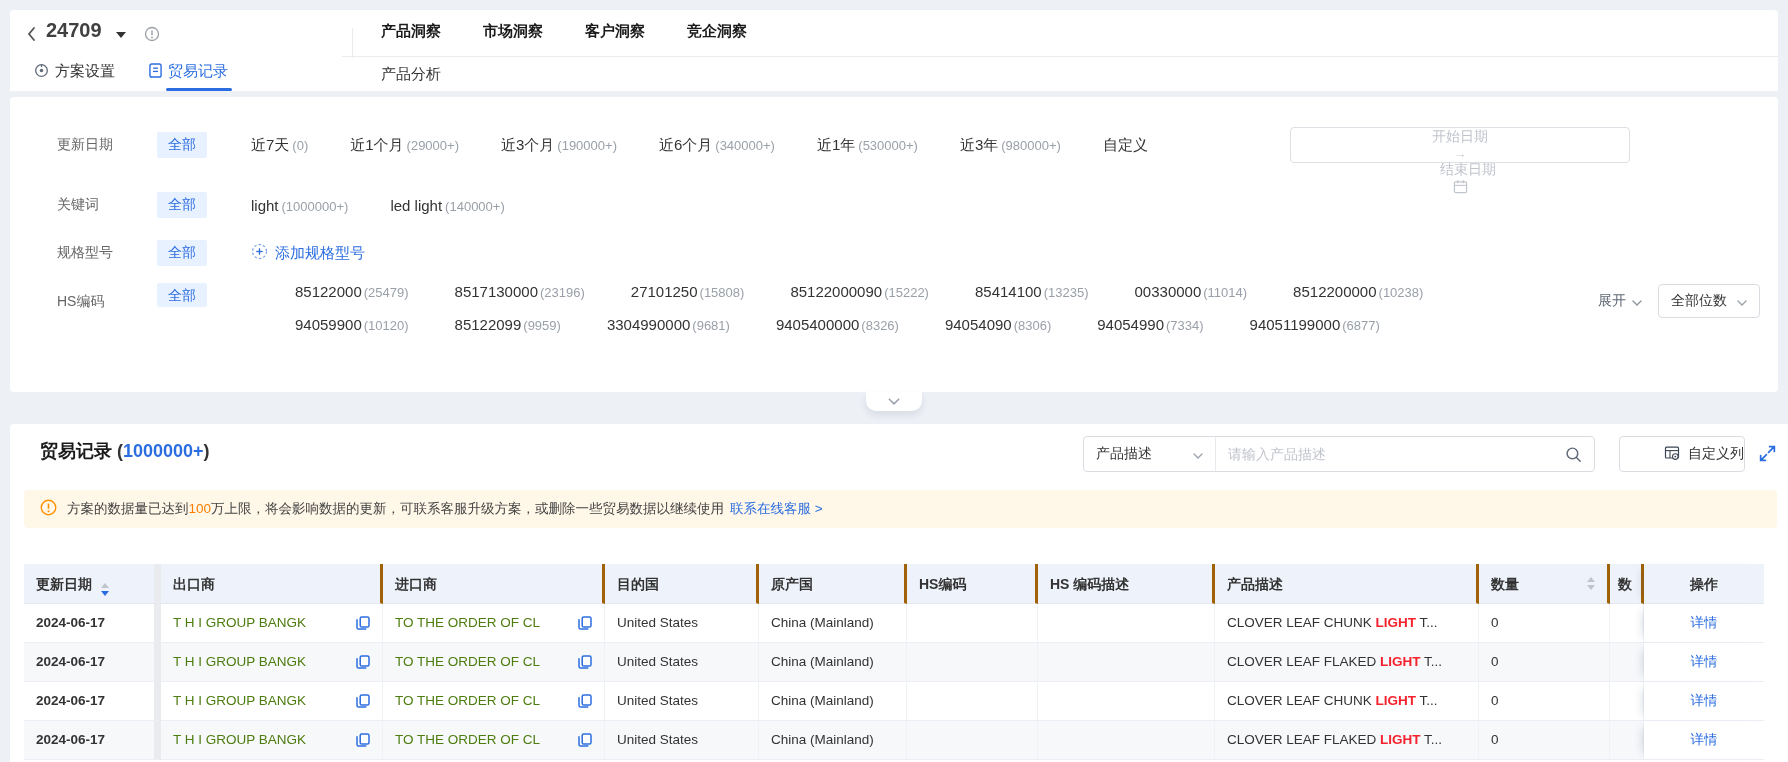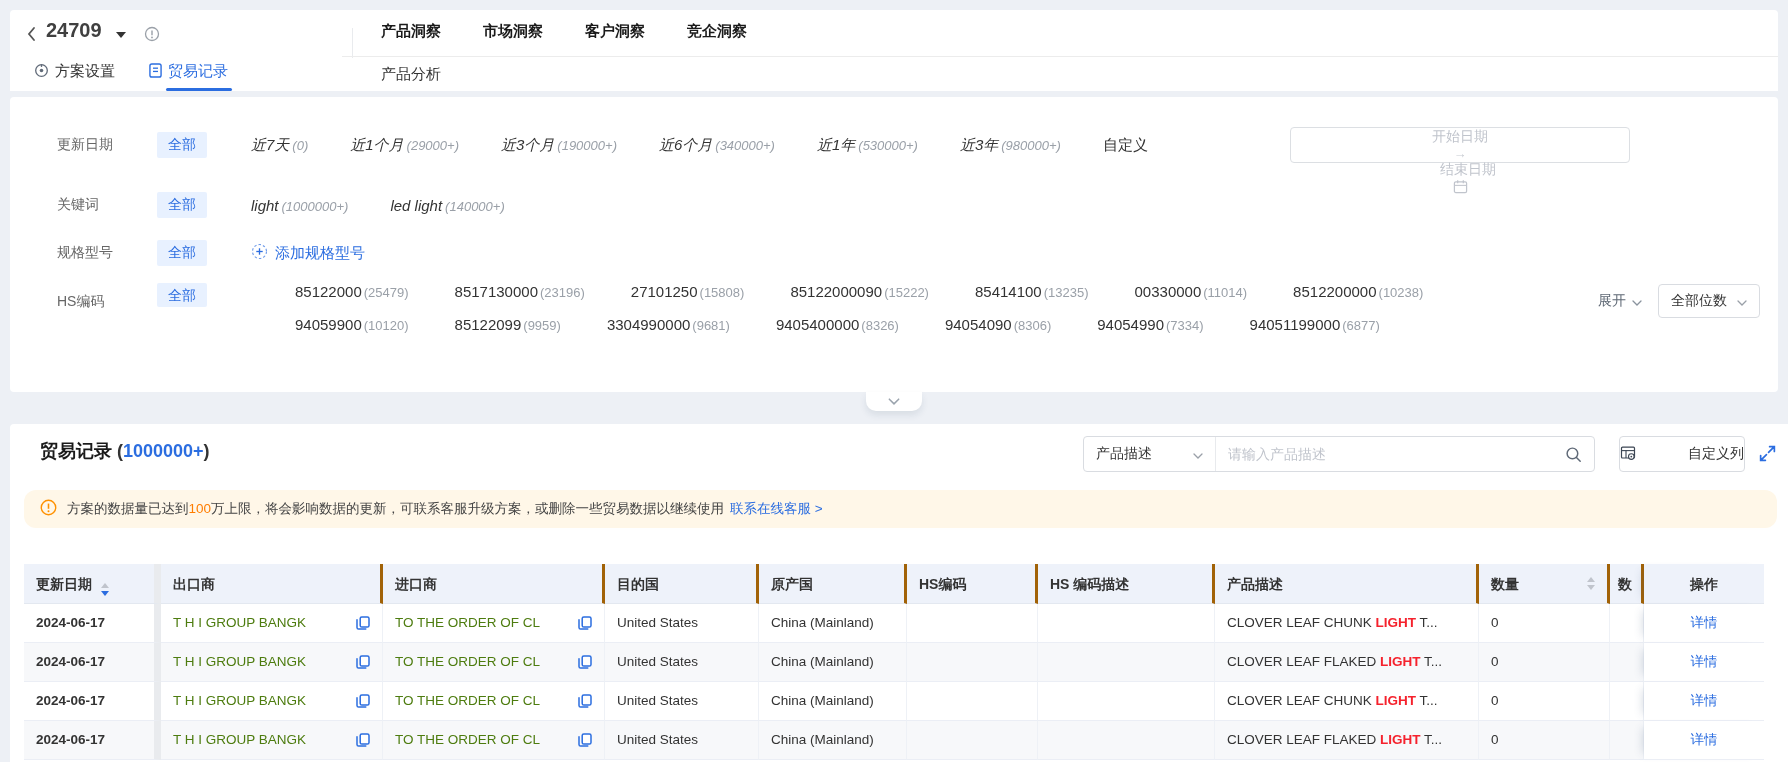--- a/index.html
+++ b/index.html
@@ -26,21 +26,21 @@
   .nav-tab{font-size:15px;font-weight:600;color:#1a1a1a;cursor:pointer;}
   .nav-hline{position:absolute;left:332px;right:0;top:46px;height:1px;background:#ececec;}
   .sub-tab{position:absolute;left:371px;top:55px;font-size:15px;color:#333;}
 
   
   #filters{left:10px;top:97px;width:1768px;height:295px;}
   .f-row{position:absolute;left:47px;display:flex;align-items:center;}
   .f-label{width:100px;color:#666;font-size:14px;flex:none;}
   .chip-all{flex:none;background:#e8f1ff;color:#2b6de0;padding:4px 11px;border-radius:2px;font-size:14px;cursor:pointer;margin-right:44px;}
   .opts{display:flex;align-items:center;gap:42px;white-space:nowrap;}
-  .opt{cursor:pointer;font-size:15px;color:#333;font-style:italic;}
+  .opt{cursor:pointer;font-size:15px;color:#333;}
   .opt .cnt{font-size:13px;color:#9aa0a8;margin-left:3px;}
   .opt-custom{font-size:15px;color:#333;cursor:pointer;}
   .date-range{position:absolute;left:1280px;top:30px;width:340px;height:36px;border:1px solid #dcdfe3;border-radius:4px;box-sizing:border-box;display:flex;align-items:center;padding:0 12px;background:#fff;flex-direction:column;}
   .date-range .ph{color:#c0c4cc;font-size:14px;}
   .date-range .ph.start{flex:1;}
   .date-range .ph.end{flex:1;padding-left:16px;}
   .date-range .arr{color:#c8ccd2;font-size:13px;}
   .add-spec{display:flex;align-items:center;gap:7px;color:#2b6de0;font-size:15px;cursor:pointer;}
   .hs-block{position:absolute;left:47px;top:186px;display:flex;}
   .hs-rows{display:flex;flex-direction:column;gap:16px;}
@@ -55,24 +55,24 @@
   
   #records{left:10px;top:424px;width:1768px;height:338px;border-radius:4px 4px 0 0;padding-left:17px;}
   .rec-title{position:absolute;left:30px;top:15px;font-size:18px;font-weight:700;color:#1a1a1a;}
   .rec-title .paren{color:#333;}
   .rec-title .cnt-blue{color:#2b6de0;}
   .search-group{position:absolute;left:1073px;top:12px;width:512px;height:36px;border:1px solid #d9dce1;border-radius:4px;box-sizing:border-box;display:flex;align-items:center;background:#fff;}
   .search-type{width:132px;flex:none;height:100%;display:flex;align-items:center;justify-content:space-between;padding:0 12px;box-sizing:border-box;border-right:1px solid #e8eaed;cursor:pointer;color:#333;}
   .search-input{flex:1;border:none;outline:none;font-size:14px;padding:0 12px;color:#333;background:transparent;font-family:inherit;}
   .search-input::placeholder{color:#c0c4cc;}
   .search-btn{width:42px;height:100%;display:flex;align-items:center;justify-content:center;cursor:pointer;}
-  .custom-cols-btn{position:absolute;left:1609px;top:12px;width:126px;height:36px;box-sizing:border-box;border:1px solid #d9dce1;border-radius:4px;background:#fff;display:flex;align-items:center;justify-content:space-between;gap:8px;color:#333;font-size:14px;cursor:pointer;}
+  .custom-cols-btn{position:absolute;left:1609px;top:12px;width:126px;height:36px;box-sizing:border-box;border:1px solid #d9dce1;border-radius:4px;background:#fff;display:flex;align-items:center;justify-content:flex-end;gap:8px;color:#333;font-size:14px;cursor:pointer;}
   .fullscreen-btn{position:absolute;left:1748px;top:20px;cursor:pointer;}
 
-  .banner{position:absolute;left:14px;top:66px;right:18px;height:38px;background:#fff7e8;border-radius:12px;display:flex;align-items:center;padding:0 16px;box-sizing:border-box;gap:10px;font-size:13.5px;color:#444;white-space:nowrap;}
+  .banner{position:absolute;left:14px;top:66px;right:18px;height:38px;background:#fff7e8;border-radius:4px;display:flex;align-items:center;padding:0 16px;box-sizing:border-box;gap:10px;font-size:13.5px;color:#444;white-space:nowrap;}
   .banner .hl{color:#ff7d00;}
   .banner a{color:#2b6de0;text-decoration:none;margin-left:6px;cursor:pointer;}
 
   
   .table{position:absolute;left:14px;top:140px;width:1740px;}
   .tr{display:flex;width:1740px;}
   .thead .th{height:40px;line-height:40px;background:#eef2fa;font-weight:600;color:#333;border-right:3px solid #a16207;border-bottom:1px solid #e3e8f0;}
   .th,.td{box-sizing:border-box;padding:0 12px;overflow:hidden;white-space:nowrap;flex:none;}
   .td{height:39px;line-height:38px;border-bottom:1px solid #ebeef5;border-right:1px solid #eef1f6;color:#333;font-size:13.5px;}
   .tbody .tr:nth-child(even){background:#f7f8fa;}

